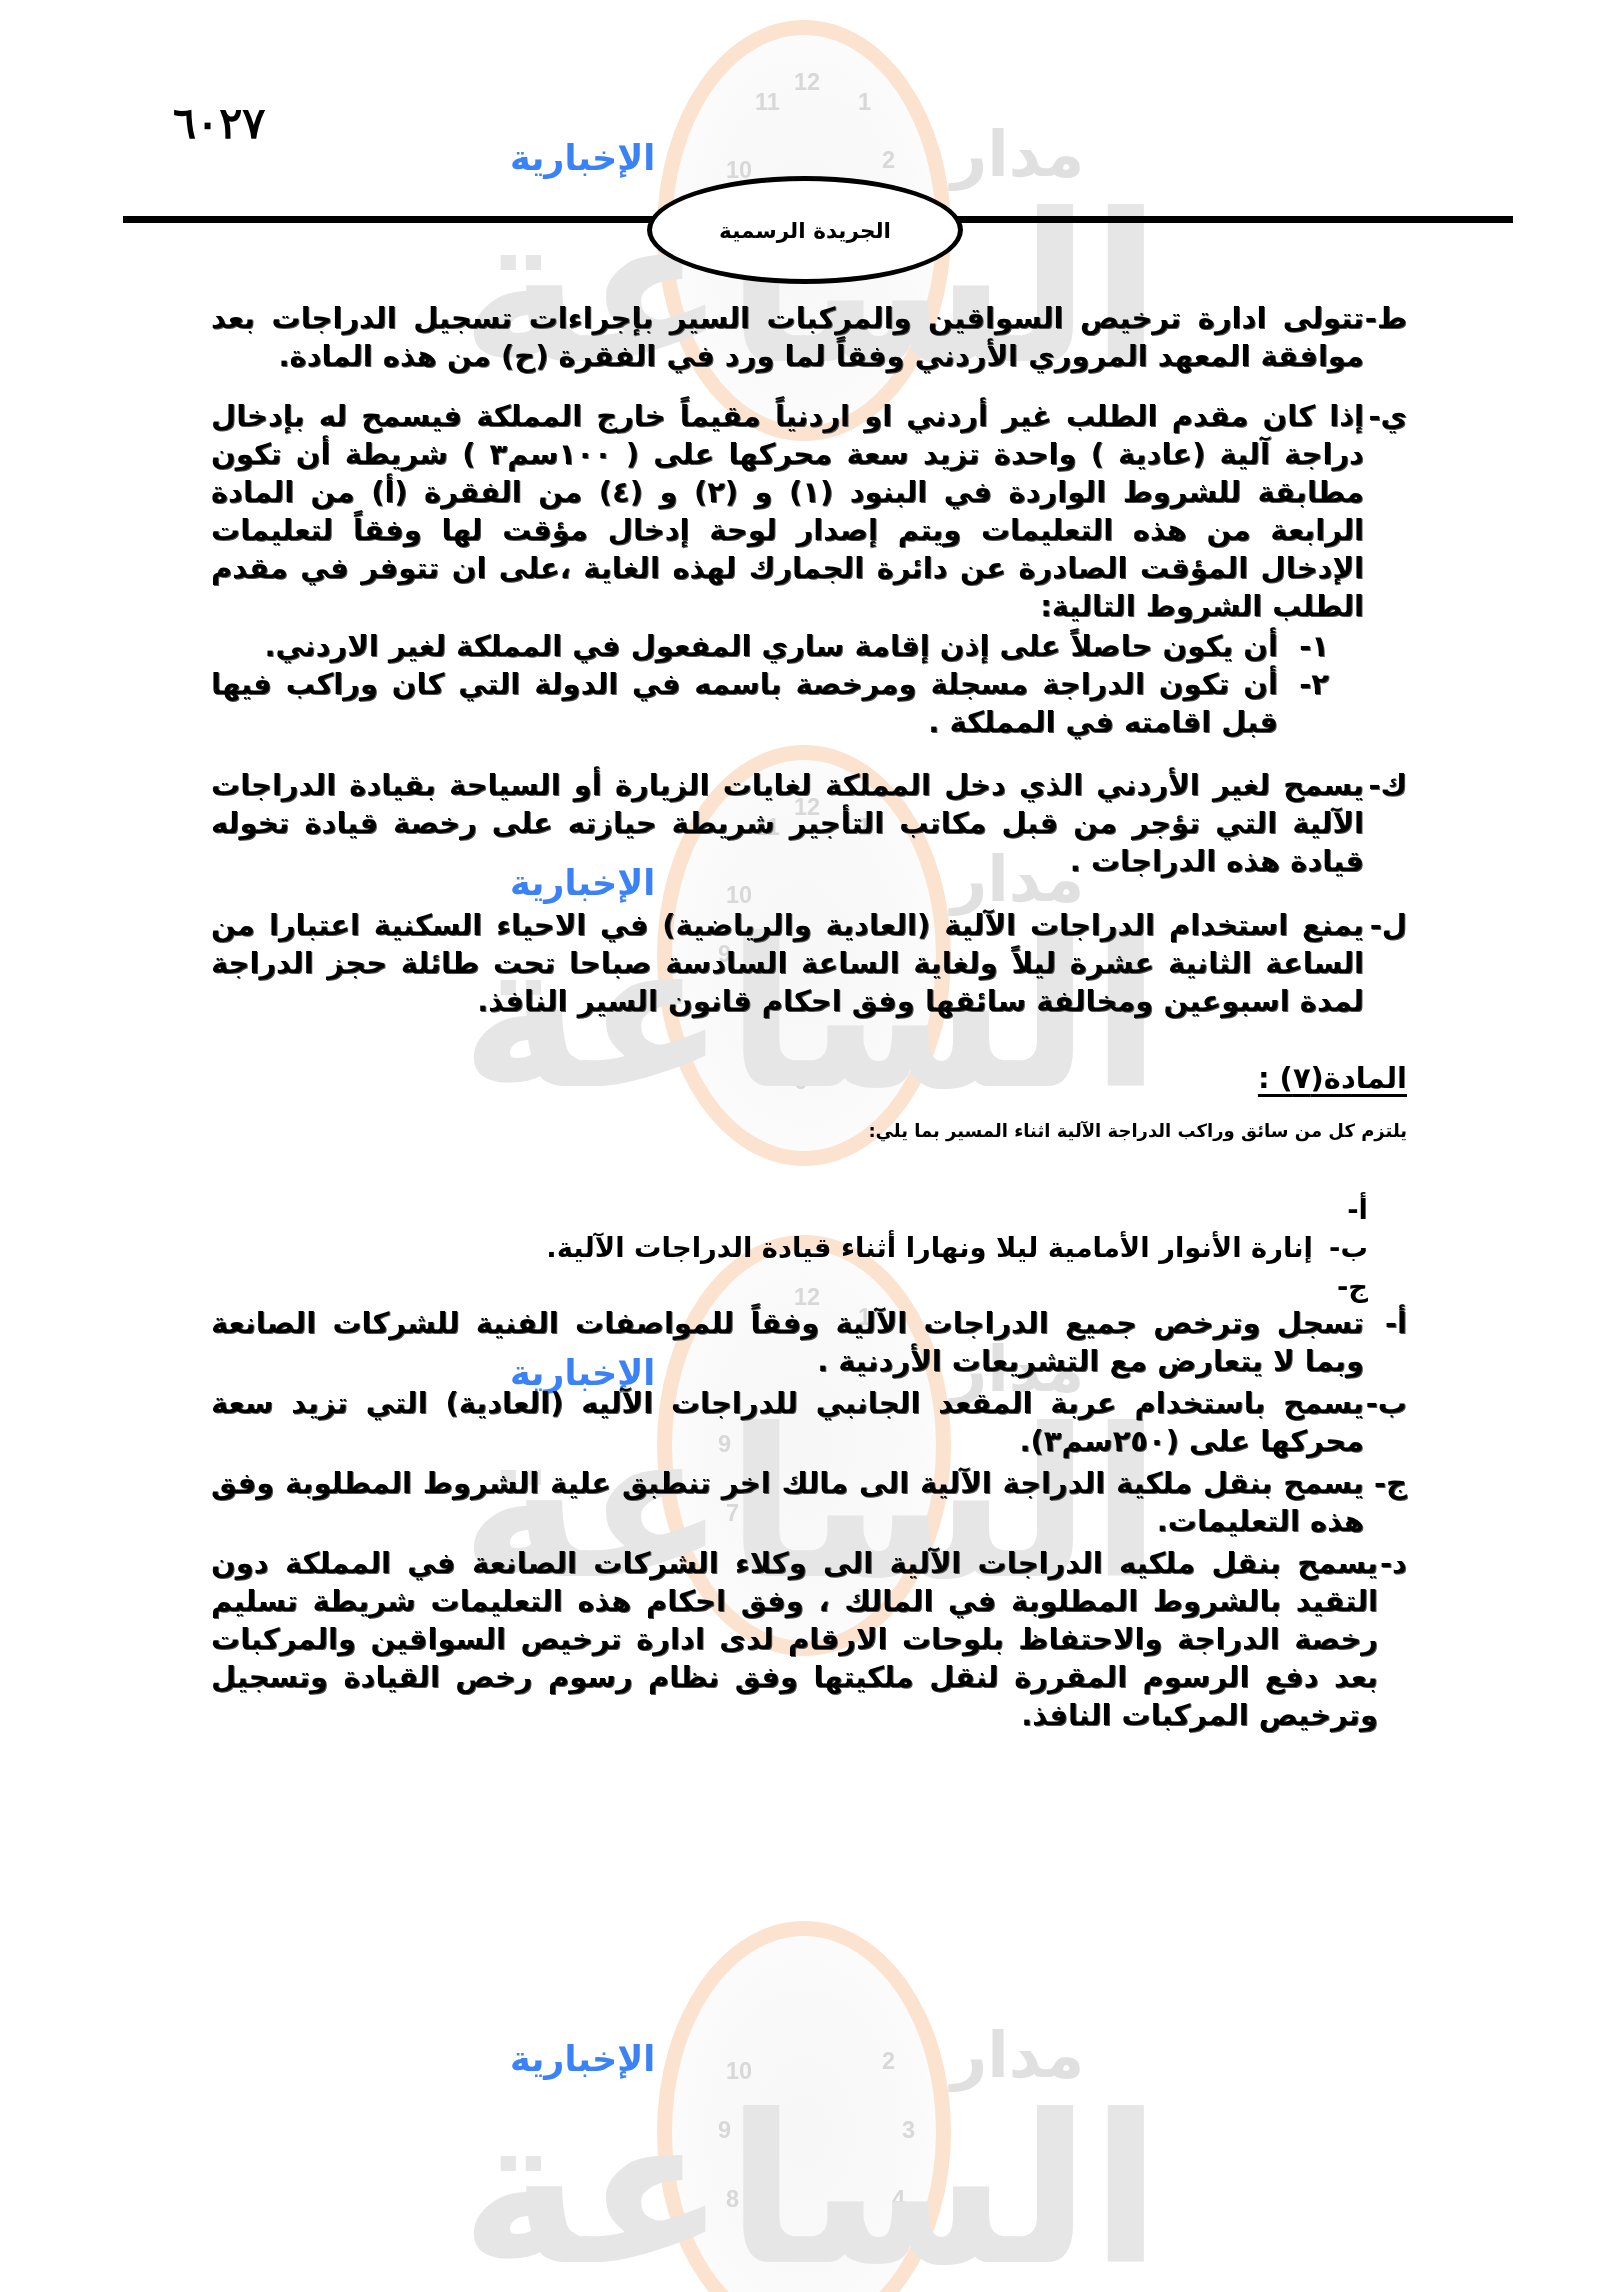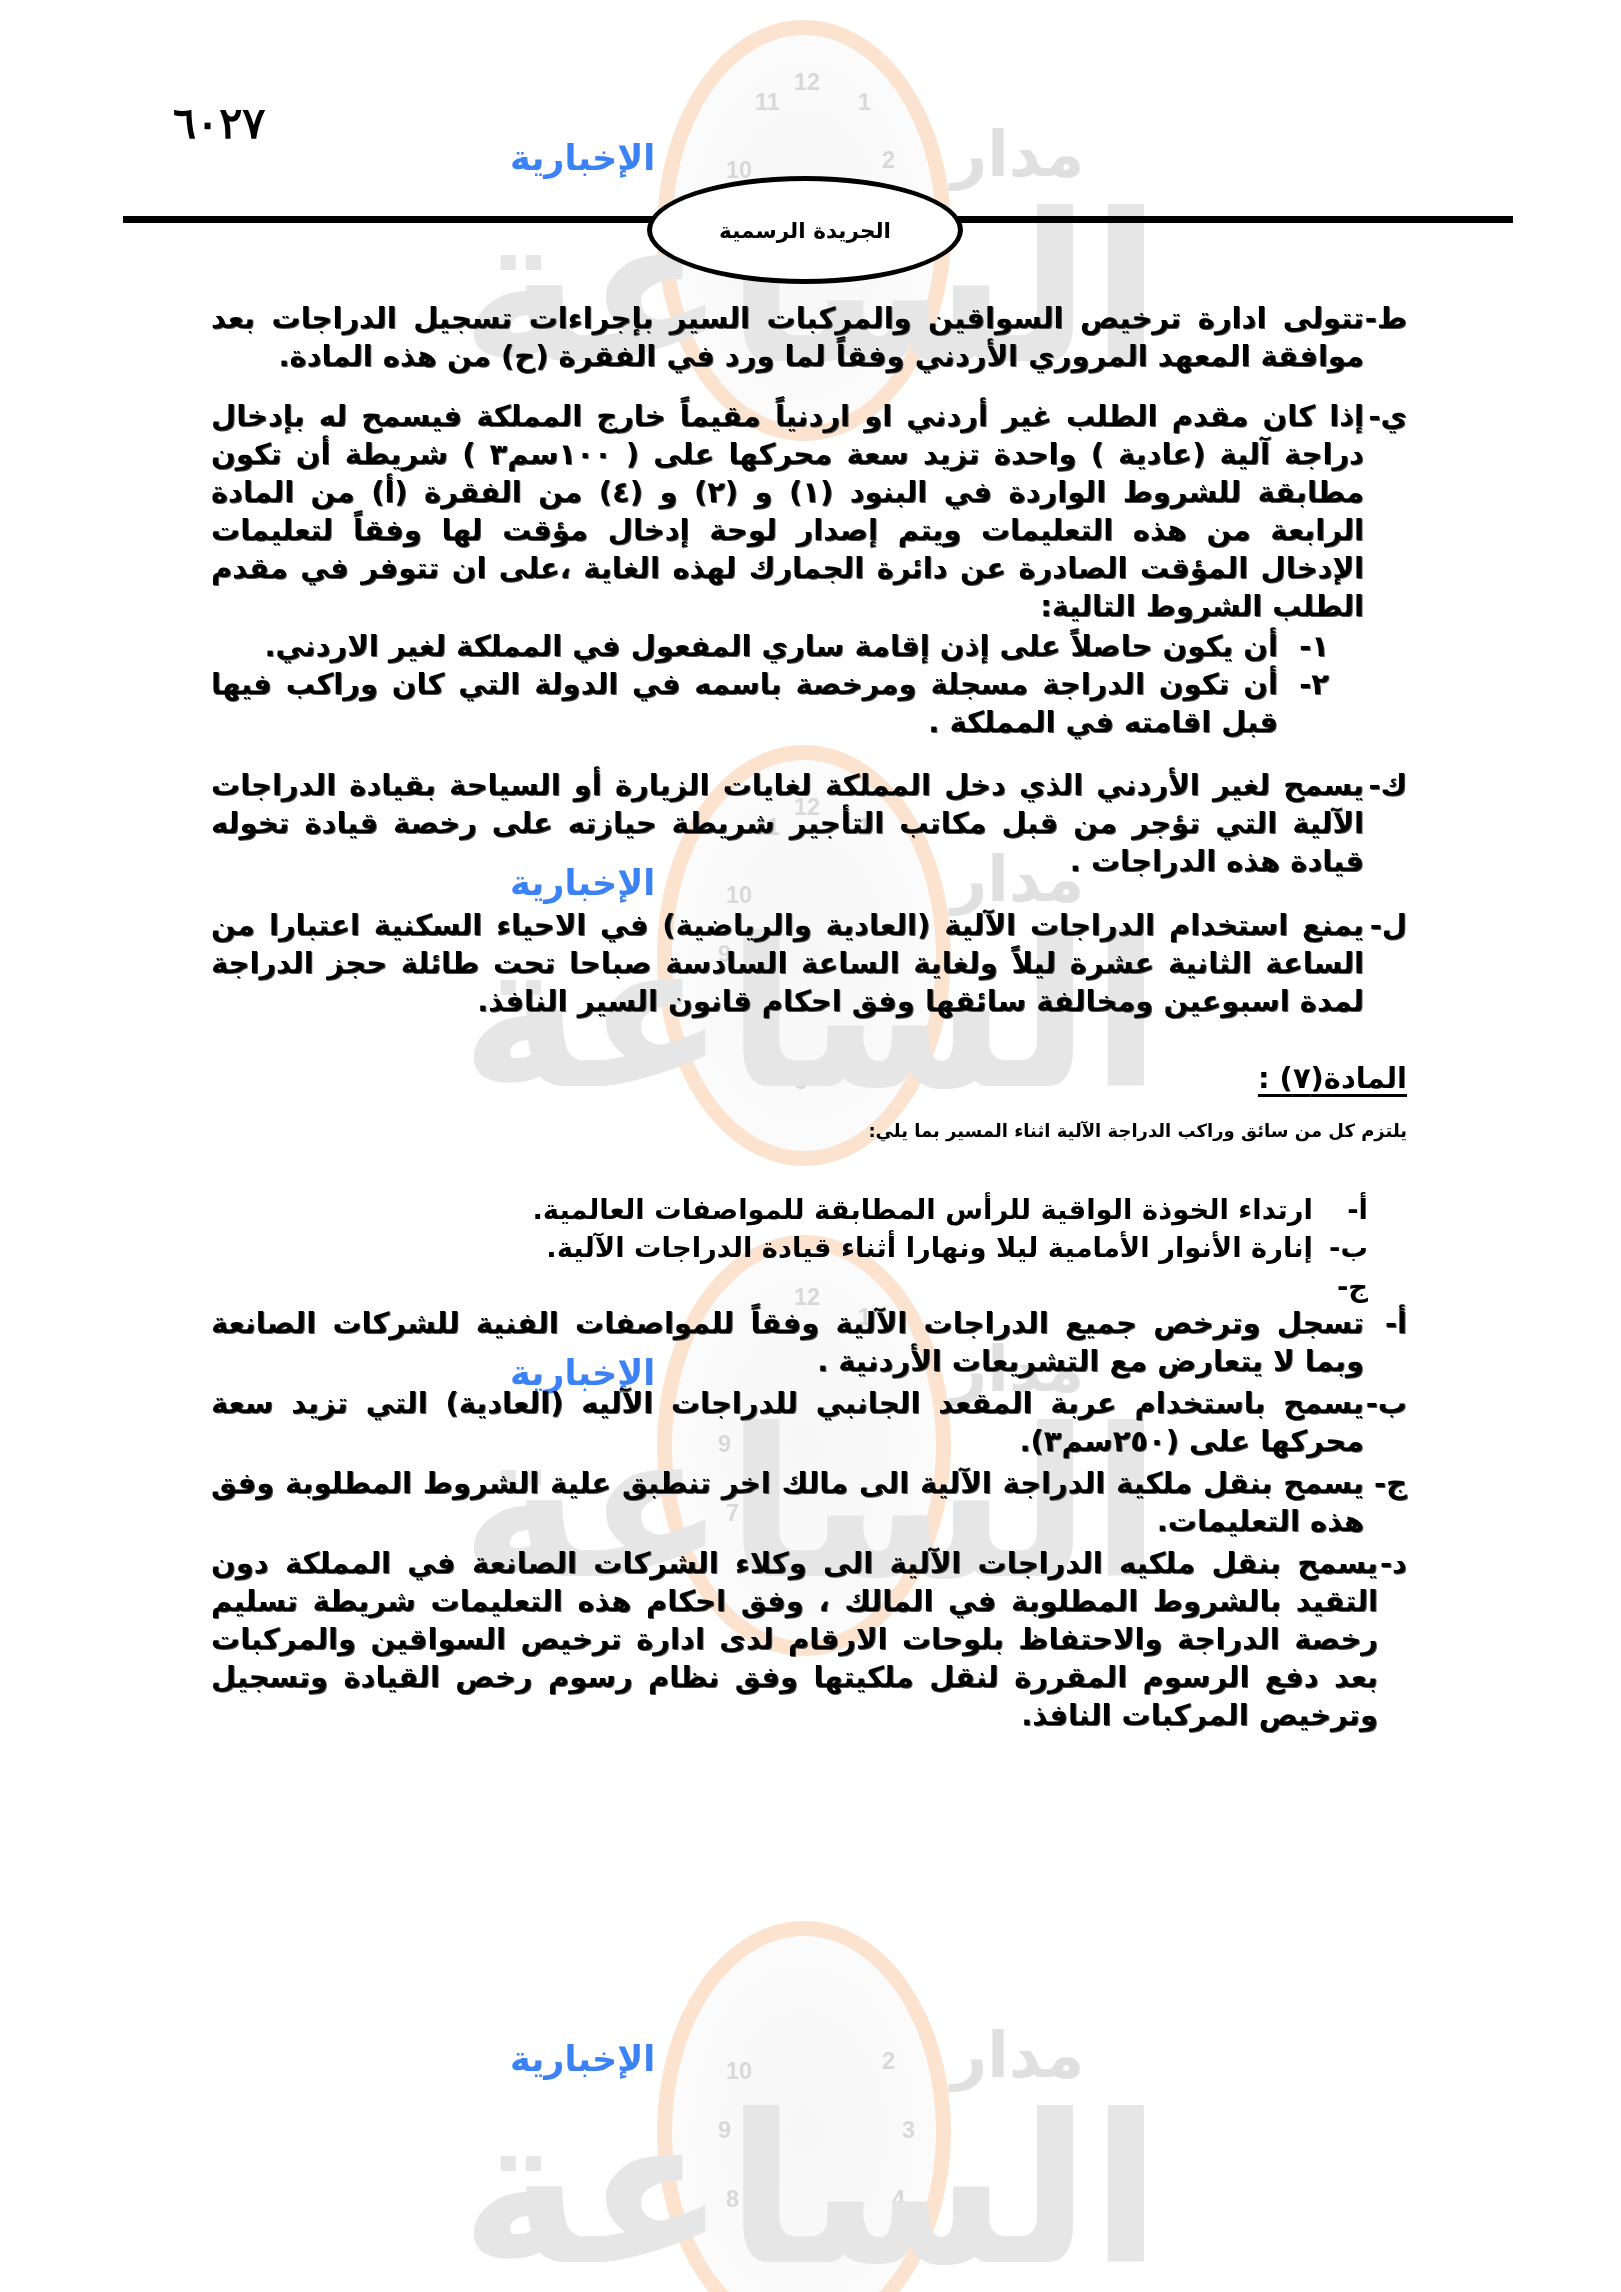--- a/index.html
+++ b/index.html
@@ -167,21 +167,20 @@
   <div class="para item" style="margin-bottom:41px;">
     <span class="marker">ل-</span>
     <span class="text">يمنع استخدام الدراجات الآلية (العادية والرياضية) في الاحياء السكنية اعتبارا من الساعة الثانية عشرة ليلاً ولغاية الساعة السادسة صباحا تحت طائلة حجز الدراجة لمدة اسبوعين ومخالفة سائقها وفق احكام قانون السير النافذ.</span>
   </div>
 
   <div class="article-title" style="margin-bottom:25px;">المادة(٧) :</div>
   <div class="intro" style="margin-bottom:51px;">يلتزم كل من سائق وراكب الدراجة الآلية اثناء المسير بما يلي:</div>
   <div style="margin-right:39px;">
     <div class="plain item" style="margin-bottom:3.9px;">
       <span class="marker">أ-</span>
-      <span>ارتداء الخوذة الواقية للرأس المطابقة للمواصفات العالمية.</span>
     </div>
     <div class="plain item" style="margin-bottom:3.9px;">
       <span class="marker">ب-</span>
       <span>إنارة الأنوار الأمامية ليلا ونهارا أثناء قيادة الدراجات الآلية.</span>
     </div>
     <div class="plain item">
       <span class="marker">ج-</span>
     </div>
   </div>
 

